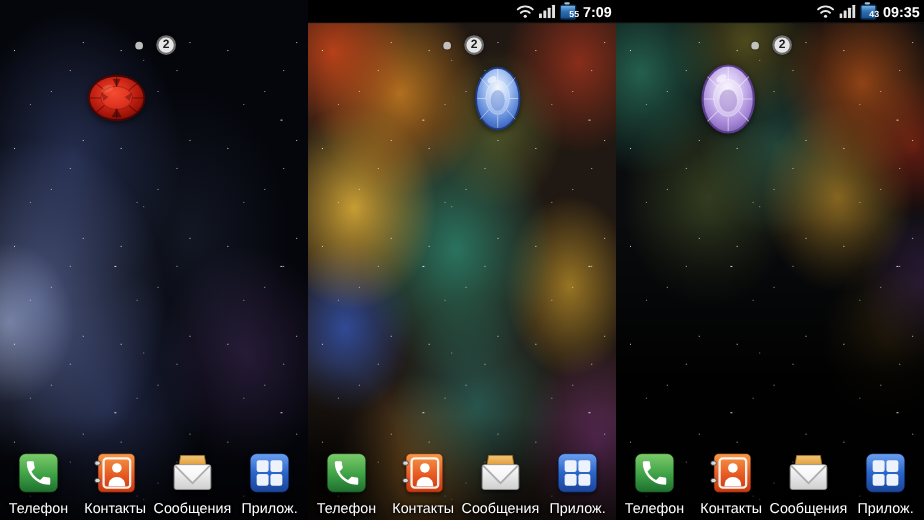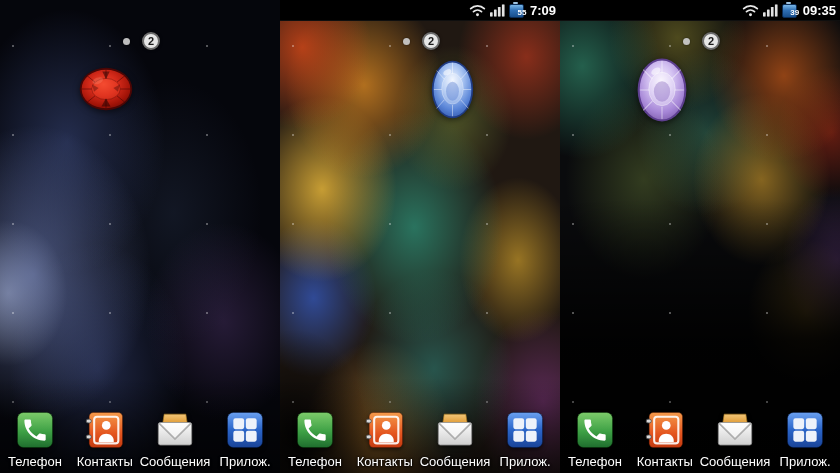--- a/index.html
+++ b/index.html
@@ -382,21 +382,21 @@
 
     <header class="statusbar">
       <svg class="sb-wifi" viewBox="0 0 20 15">
           <use href="#ic-wifi"></use>
         </svg>
       <svg class="sb-signal" viewBox="0 0 17 14">
           <use href="#ic-signal"></use>
         </svg>
       <span class="batt-rect">
         <span class="batt-cap"></span>
-        <span class="batt-num">39</span>
+        <span class="batt-num">43</span>
       </span>
       <span class="time">09:35</span>
     </header>
 
     <div class="pager">
       <span class="page-dot"></span>
       <span class="page-badge">2</span>
     </div>
 
     <svg class="gem gem-purple" viewBox="0 0 100 130">

